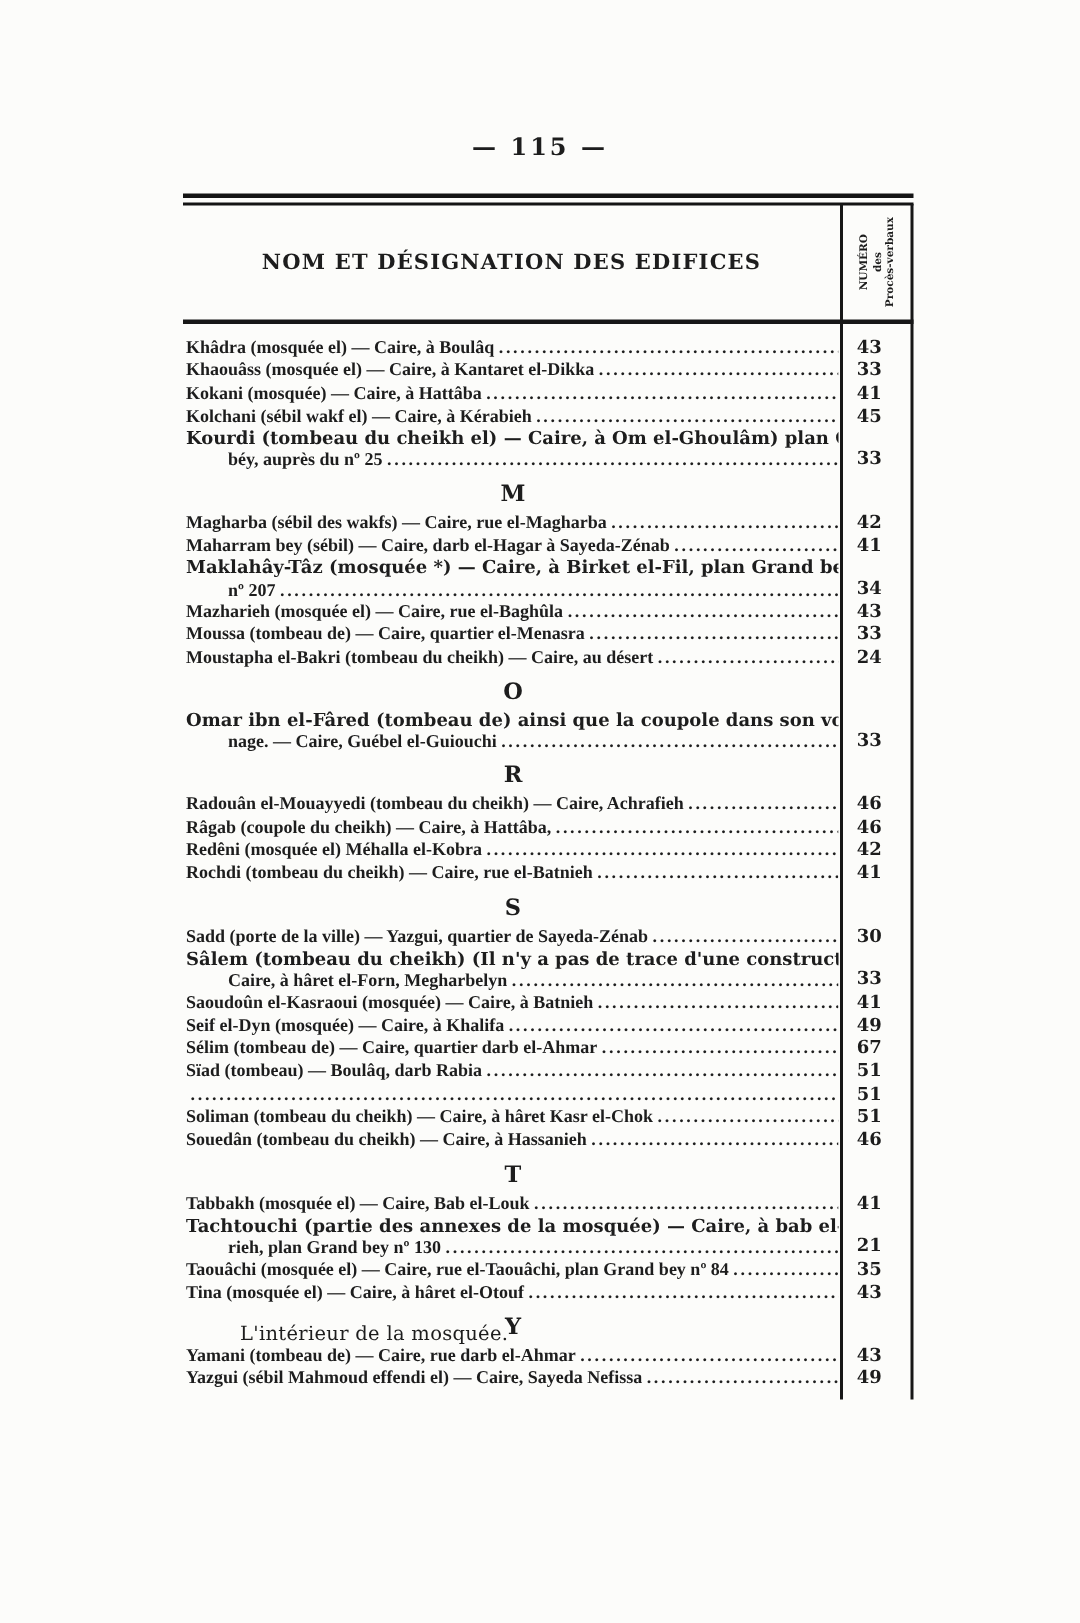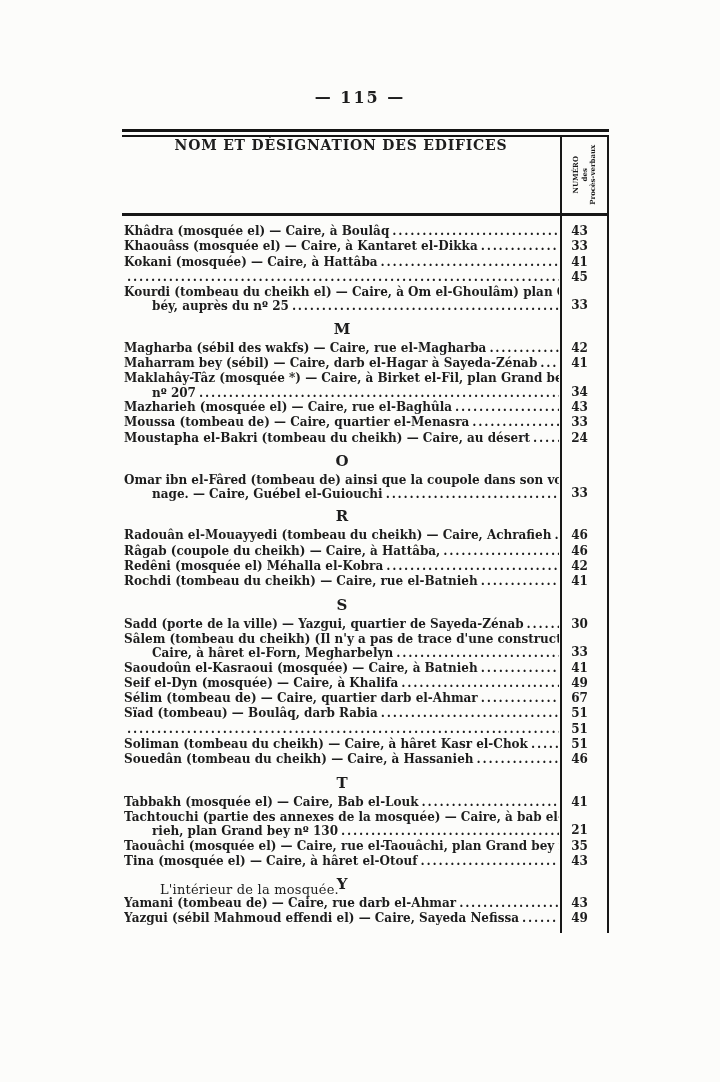--- a/index.html
+++ b/index.html
@@ -20,21 +20,21 @@
     content:"";position:absolute;top:7px;bottom:0;right:47px;width:2px;background:#171717;
   }
   
   .index-table::after{
     content:"";position:absolute;top:7px;bottom:0;right:0;width:2px;background:#171717;
   }
   .top-rule{
     height:3px;border-top:3px solid #141414;border-bottom:2px solid #141414;
   }
   .header-row{
-    display:flex;height:76px;border-bottom:3px solid #171717;
+    display:flex;height:76px;border-bottom:3px solid #171717;align-items:center;
   }
   .header-name{
     flex:1;text-align:center;font-weight:bold;font-size:14px;letter-spacing:0.8px;
   }
   .header-num{
     width:49px;height:100%;display:flex;align-items:center;justify-content:center;overflow:visible;
   }
   .rotated{
     transform:rotate(-90deg);font-size:7px;font-weight:bold;line-height:8.5px;
     text-align:center;white-space:nowrap;width:74px;flex:none;
@@ -44,21 +44,21 @@
   }
   .section-letter{
     font-size:15px;line-height:15px;font-weight:bold;text-align:center;
     margin:8px 49px 4px 0;
   }
   .row{display:flex;}
   .cell-main{flex:0 0 438px;max-width:438px;overflow:hidden;padding-right:3px;box-sizing:border-box;}
   .cell-num{flex:1;display:flex;align-items:flex-end;justify-content:center;padding:0 14px 1px 2px;}
   .line{white-space:nowrap;overflow:hidden;}
   .line.cont{padding-left:28px;}
-  .leadline{display:flex;align-items:flex-end;}
+  .leadline{display:flex;align-items:flex-end;font-family:Liberation Serif, serif;}
   .leadline .txt{white-space:nowrap;flex:none;}
   .leader{flex:1;overflow:hidden;white-space:nowrap;letter-spacing:1.8px;margin-left:3px;}
   .footnote{
     position:absolute;left:160px;top:882px;font-size:13px;letter-spacing:0.2px;font-weight:normal;
   }
 </style>
 </head>
 <body>
 
 <div class="page">
@@ -109,20 +109,21 @@
               <span class="leader">..........................................................................................</span>
             </div>
           </div>
           <div class="cell-num">
             <span>41</span>
           </div>
         </div>
         <div class="row">
           <div class="cell-main">
             <div class="line leadline">
+              <span class="txt">Kolchani (sébil wakf el) — Caire, à Kérabieh</span>
               <span class="leader">..........................................................................................</span>
             </div>
           </div>
           <div class="cell-num">
             <span>45</span>
           </div>
         </div>
         <div class="row">
           <div class="cell-main">
             <div class="line">Kourdi (tombeau du cheikh el) — Caire, à Om el-Ghoulâm) plan Grand</div>

